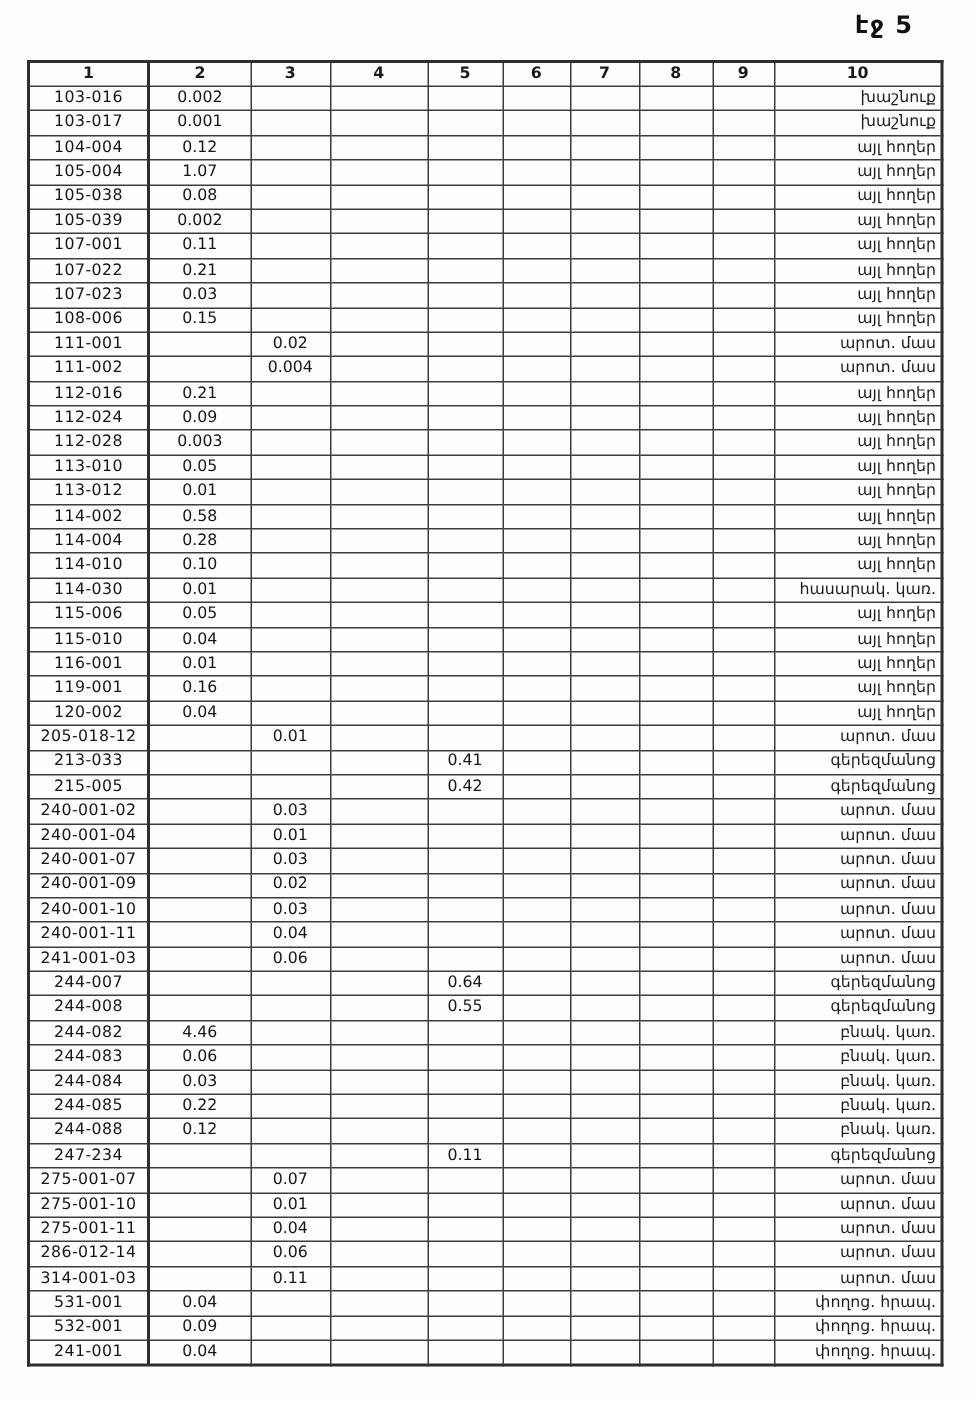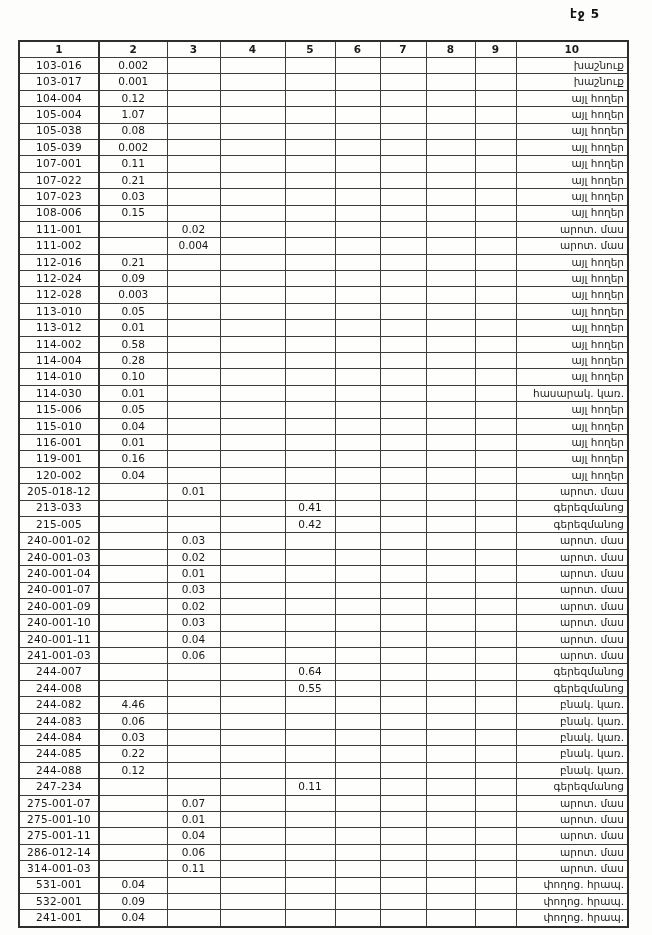--- a/index.html
+++ b/index.html
@@ -6,21 +6,21 @@
   body{
     width:652px;height:935px;overflow:hidden;
     background:#fdfdfb;
     font-family:"DejaVu Sans", sans-serif;
     color:#161616;
     position:relative;
   }
   .page{position:absolute;inset:0;}
   .page-label{
     position:absolute;top:7px;left:570px;
-    font-size:12px;font-weight:bold;letter-spacing:1px;color:#111;
+    font-size:16px;font-weight:bold;letter-spacing:1px;color:#111;
   }
   table.grid{
     position:absolute;left:18px;top:40px;
     border-collapse:collapse;table-layout:fixed;
     width:609px;
     background:#fefefd;
   }
   table.grid th, table.grid td{
     border:1px solid #3c3c3c;
     padding:0 3px;
@@ -431,32 +431,20 @@
           <td class="cell-val">0.03</td>
           <td></td>
           <td></td>
           <td></td>
           <td></td>
           <td></td>
           <td></td>
           <td class="cell-label">արոտ. մաս</td>
         </tr>
         <tr>
-          <td class="cell-id">240-001-03</td>
-          <td></td>
-          <td class="cell-val">0.02</td>
-          <td></td>
-          <td></td>
-          <td></td>
-          <td></td>
-          <td></td>
-          <td></td>
-          <td class="cell-label">արոտ. մաս</td>
-        </tr>
-        <tr>
           <td class="cell-id">240-001-04</td>
           <td></td>
           <td class="cell-val">0.01</td>
           <td></td>
           <td></td>
           <td></td>
           <td></td>
           <td></td>
           <td></td>
           <td class="cell-label">արոտ. մաս</td>

